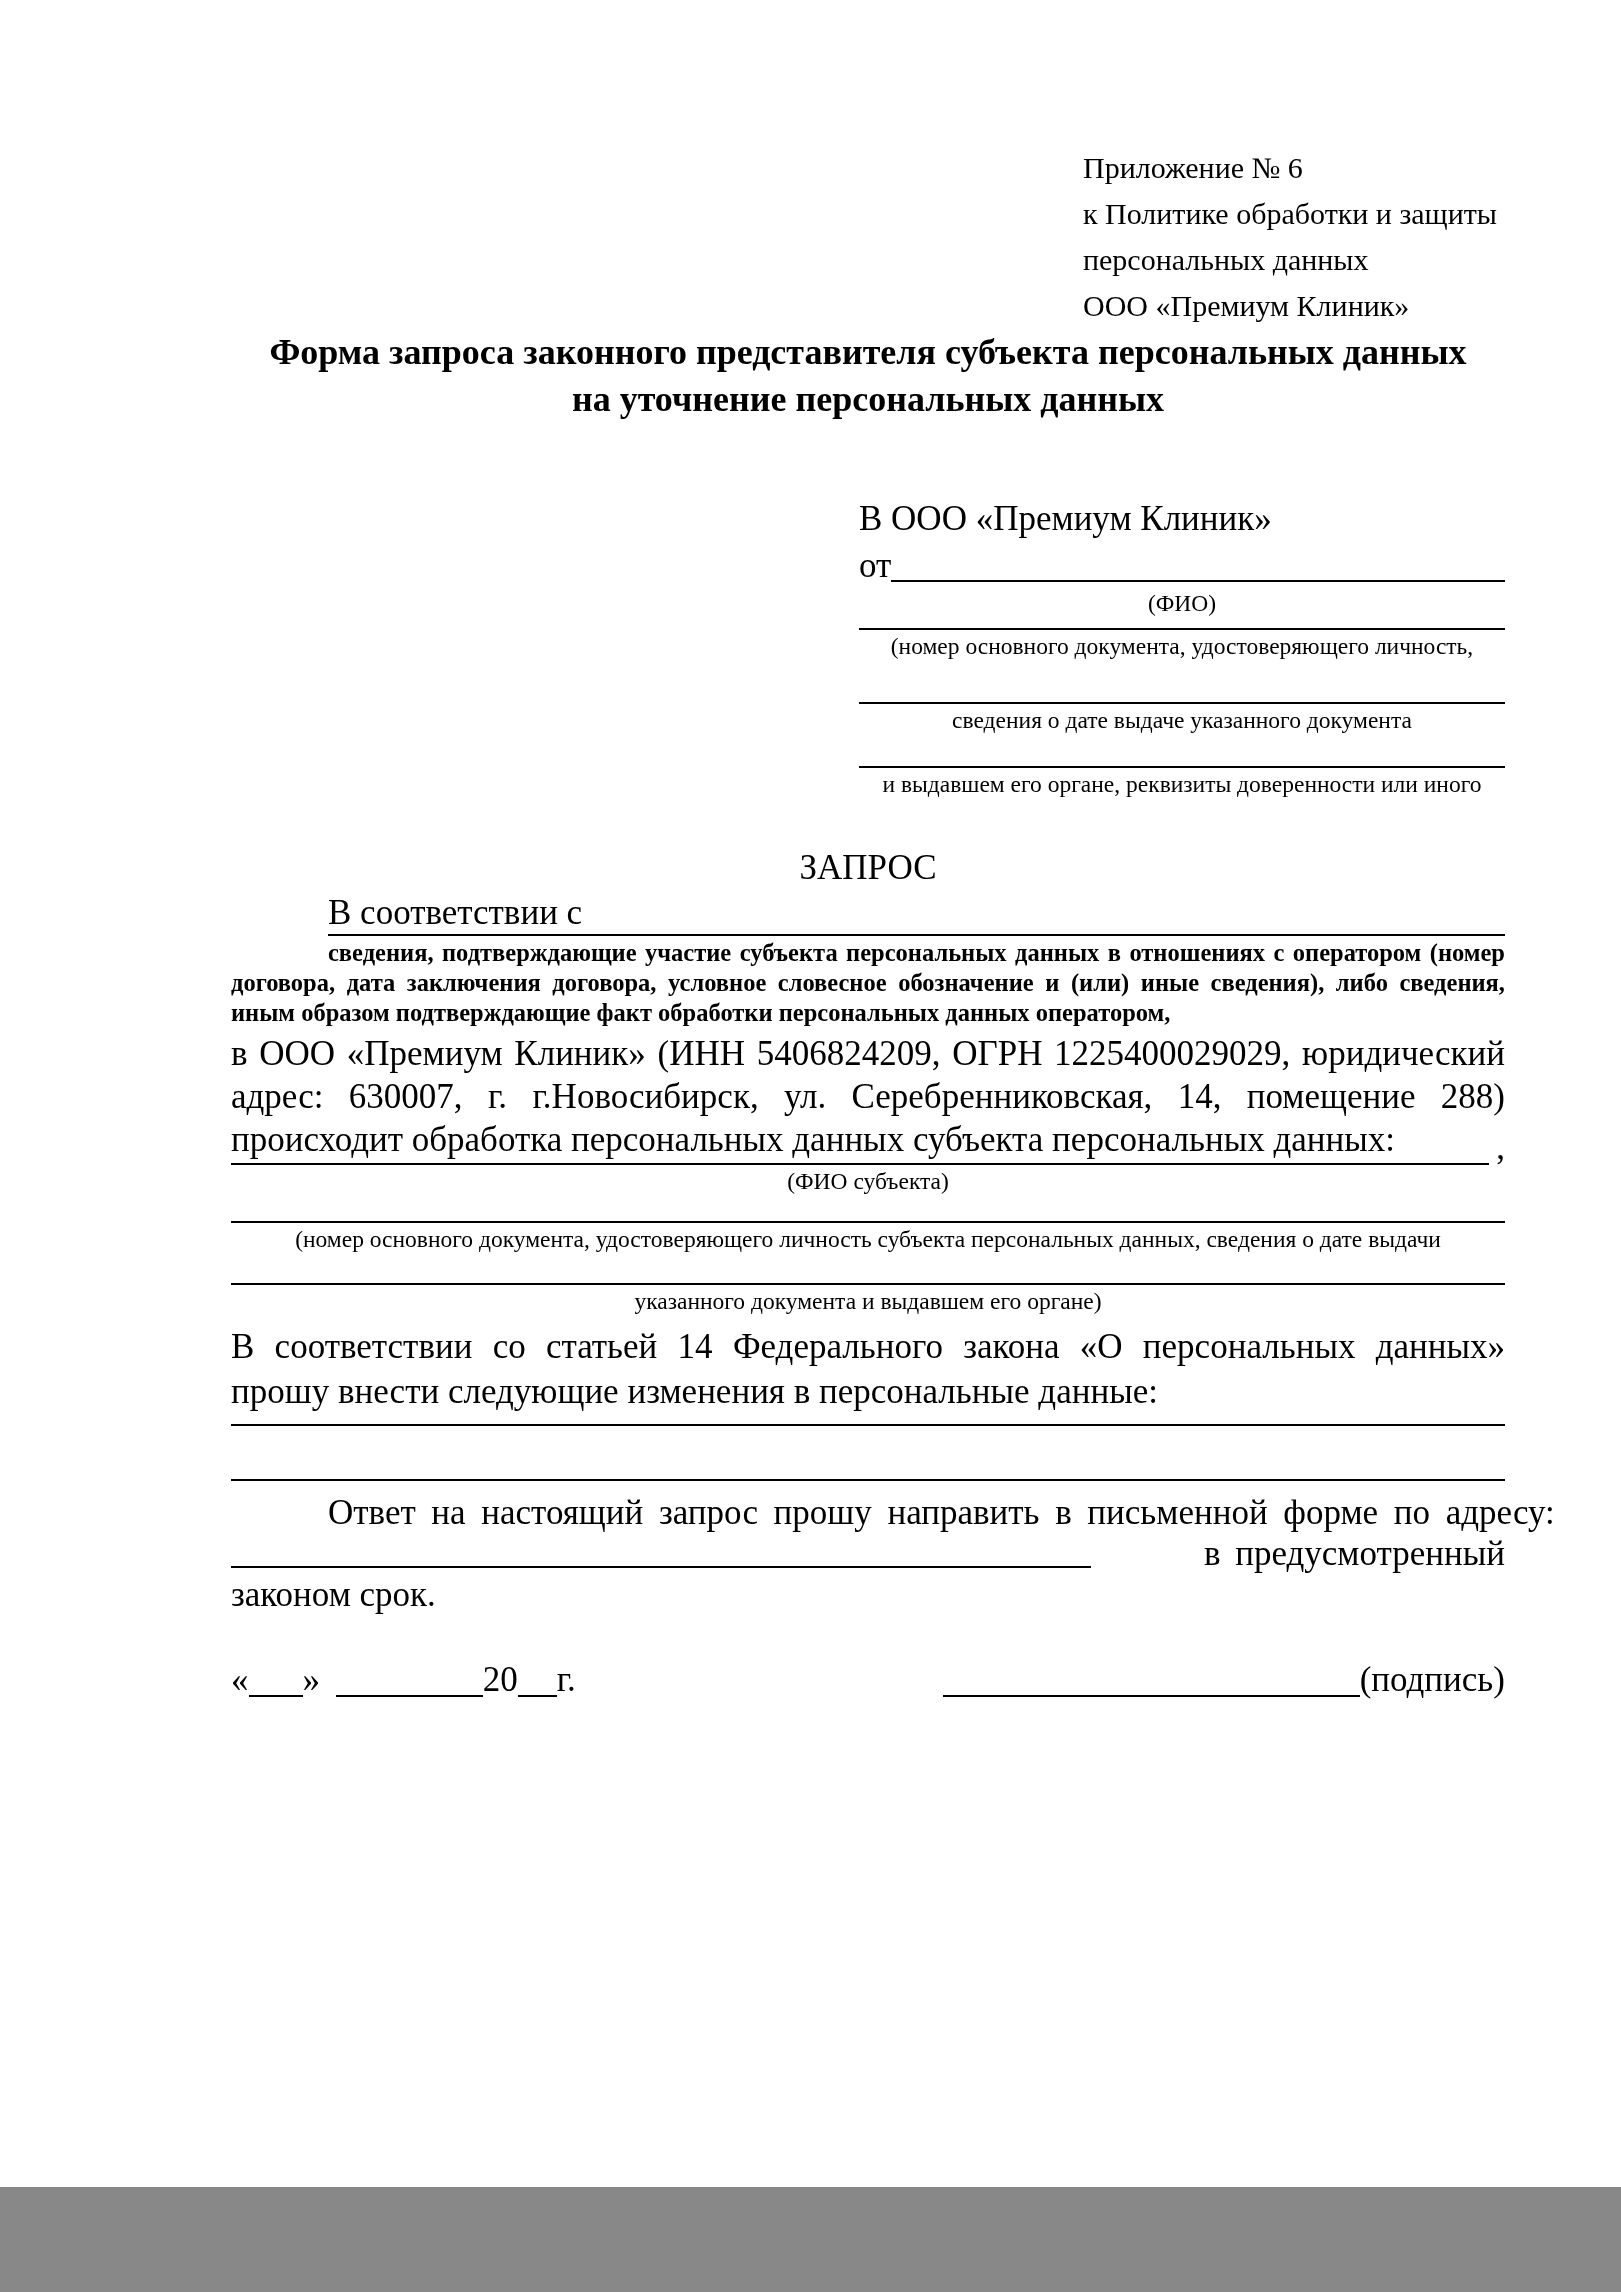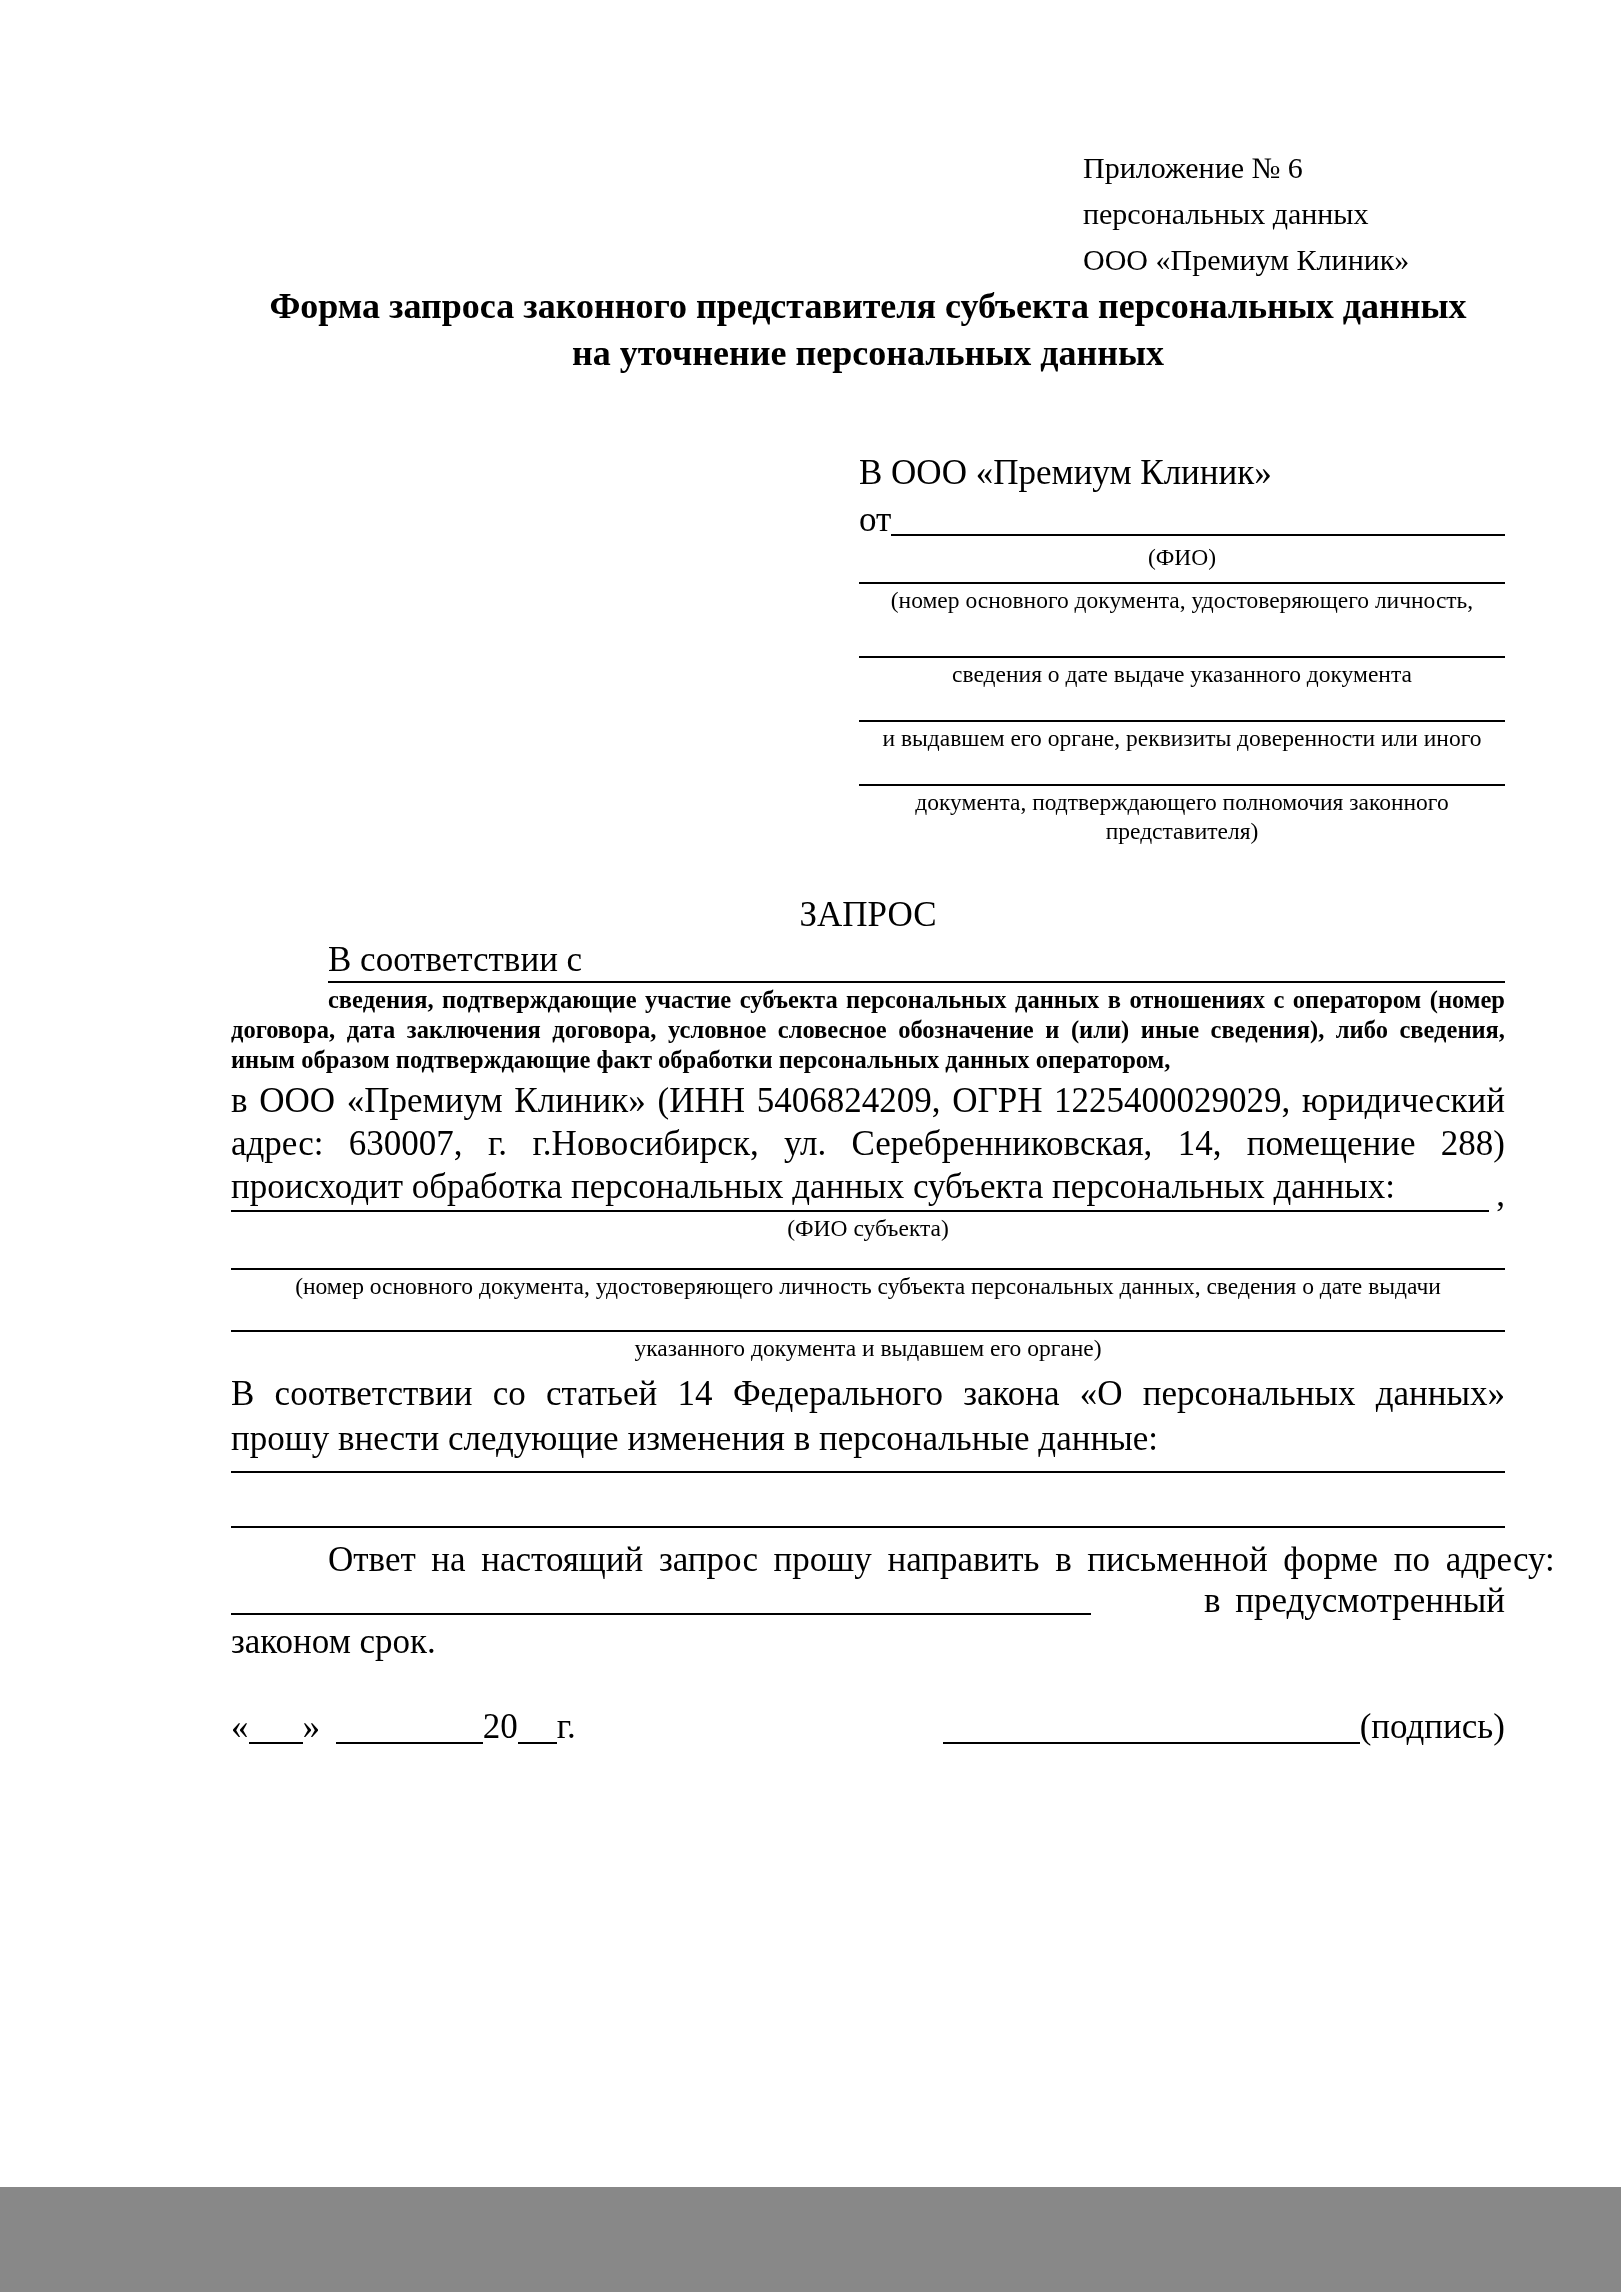--- a/index.html
+++ b/index.html
@@ -129,20 +129,21 @@
   .sig-group { margin-left: auto; display: flex; }
 </style>
 </head>
 <body>
 
 <div class="page">
   <div class="content">
 
     <div class="appendix">
       <div>Приложение № 6</div>
+      <div>к Политике обработки и защиты</div>
       <div>персональных данных</div>
       <div>ООО «Премиум Клиник»</div>
     </div>
 
     <div class="doc-title">
       <div>Форма запроса законного представителя субъекта персональных данных</div>
       <div>на уточнение персональных данных</div>
     </div>
 
     <div class="addr">
@@ -157,24 +158,20 @@
         <div class="hline mt10"></div>
         <div class="cap afield-cap">(номер основного документа, удостоверяющего личность,</div>
       </div>
       <div>
         <div class="hline mt42"></div>
         <div class="cap afield-cap">сведения о дате выдаче указанного документа</div>
       </div>
       <div>
         <div class="hline mt32"></div>
         <div class="cap afield-cap">и выдавшем его органе, реквизиты доверенности или иного</div>
-      </div>
-      <div>
-        <div class="hline mt32"></div>
-        <div class="cap afield-cap">документа, подтверждающего полномочия законного представителя)</div>
       </div>
     </div>
 
     <div class="zapros">ЗАПРОС</div>
 
     <div class="basis-row">
       <span class="label">В соответствии с</span>
       <span class="uline"></span>
     </div>
 

